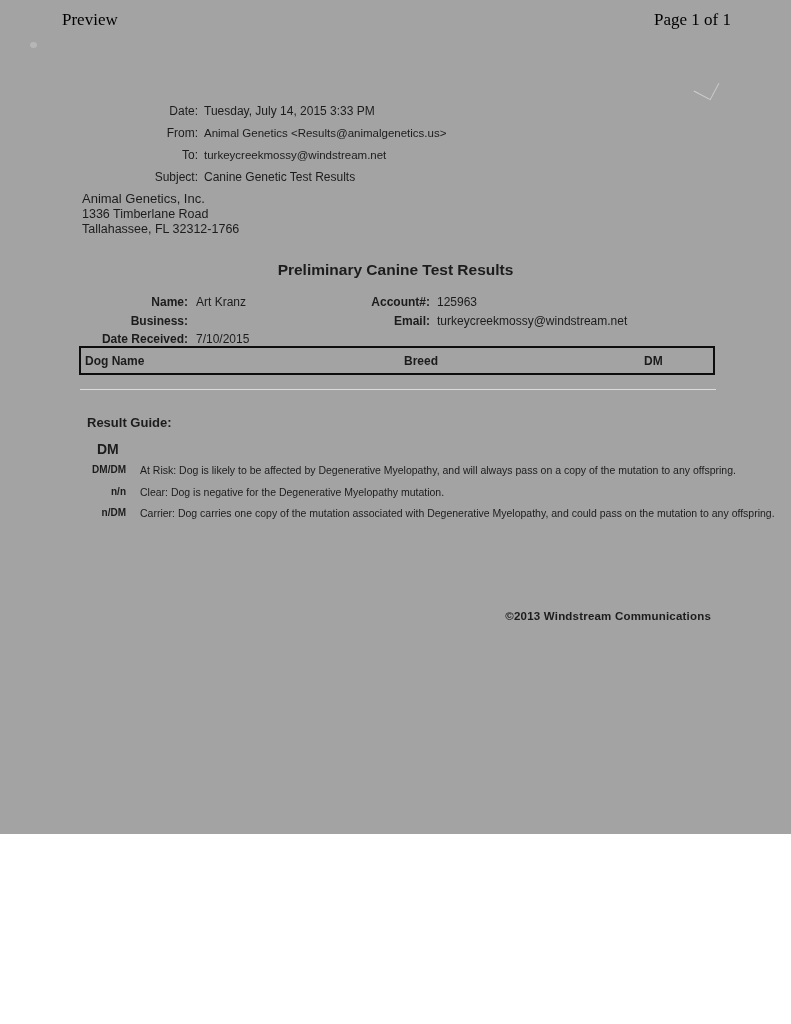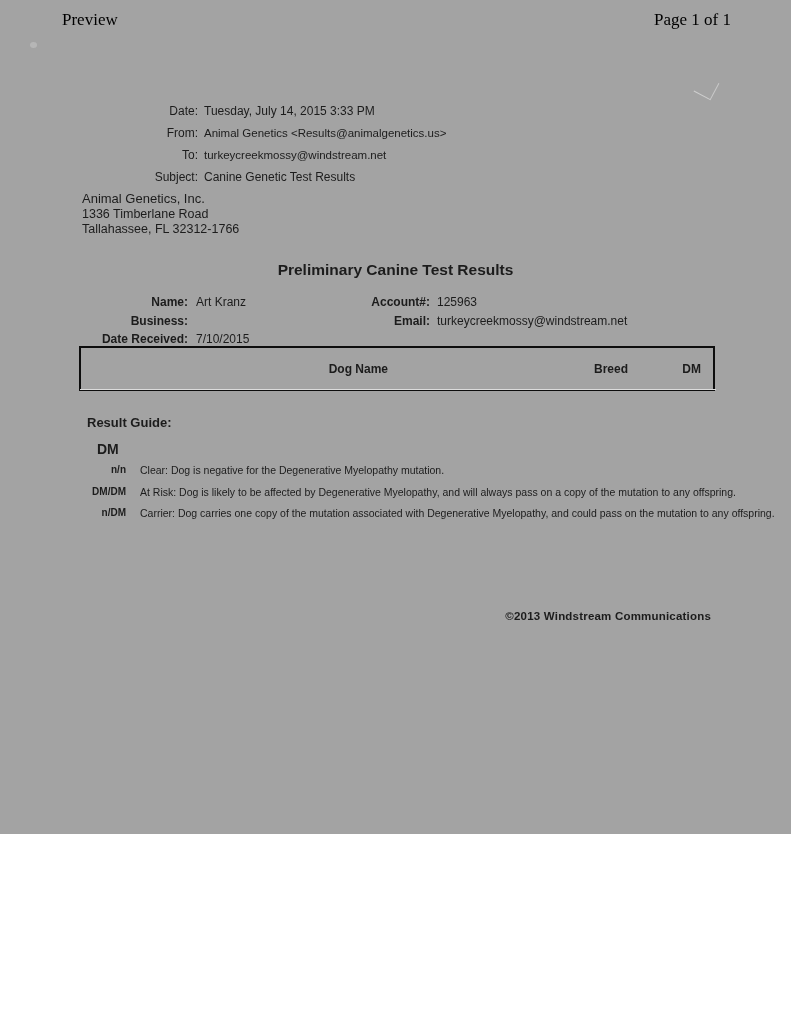--- a/index.html
+++ b/index.html
@@ -56,21 +56,21 @@
   .fvalue.v1 { left: 116px; }
   .flabel.l2 { left: 200px; width: 150px; }
   .fvalue.v2 { left: 357px; }
 
   
   .results-table {
     position: absolute; left: 79px; top: 346px; width: 634px;
     border-collapse: collapse; table-layout: fixed;
     border: 2px solid #0d0d0d; font-size: 12px;
   }
-  .results-table td, .results-table th { padding: 12px; height: 17px; text-align: right; font-weight: normal; }
+  .results-table td, .results-table th { padding: 4px; height: 17px; text-align: left; font-weight: normal; }
   .results-table th { font-weight: bold; }
   .col-dogname { width: 320px; }
   .col-breed   { width: 240px; }
   .col-dm      { width: 74px; }
   .table-ghost-line { position: absolute; left: 80px; top: 389px; width: 636px; height: 1px; background: #dcdcdc; }
 
   
   .guide-heading { position: absolute; left: 87px; top: 415px; font-weight: bold; font-size: 13px; }
   .guide-test    { position: absolute; left: 97px; top: 441px; font-weight: bold; font-size: 14px; }
   .guide-entries { position: absolute; left: 80px; top: 462px; width: 640px; }
@@ -158,26 +158,26 @@
       <th>DM</th>
     </tr>
   </tbody>
     </table>
   <div class="table-ghost-line"></div>
 
   <div class="guide-heading">Result Guide:</div>
   <div class="guide-test">DM</div>
   <div class="guide-entries">
     <div class="guide-entry">
+      <span class="guide-code">DM/DM</span>
+      <span class="guide-desc">At Risk: Dog is likely to be affected by Degenerative Myelopathy, and will always pass on a copy of the mutation to any offspring.</span>
+    </div>
+    <div class="guide-entry">
       <span class="guide-code">n/n</span>
       <span class="guide-desc">Clear: Dog is negative for the Degenerative Myelopathy mutation.</span>
-    </div>
-    <div class="guide-entry">
-      <span class="guide-code">DM/DM</span>
-      <span class="guide-desc">At Risk: Dog is likely to be affected by Degenerative Myelopathy, and will always pass on a copy of the mutation to any offspring.</span>
     </div>
     <div class="guide-entry">
       <span class="guide-code">n/DM</span>
       <span class="guide-desc">Carrier: Dog carries one copy of the mutation associated with Degenerative Myelopathy, and could pass on the mutation to any offspring.</span>
     </div>
   </div>
 
   <div class="copyright">©2013 Windstream Communications</div>
 
   <div class="page-footer serif">

